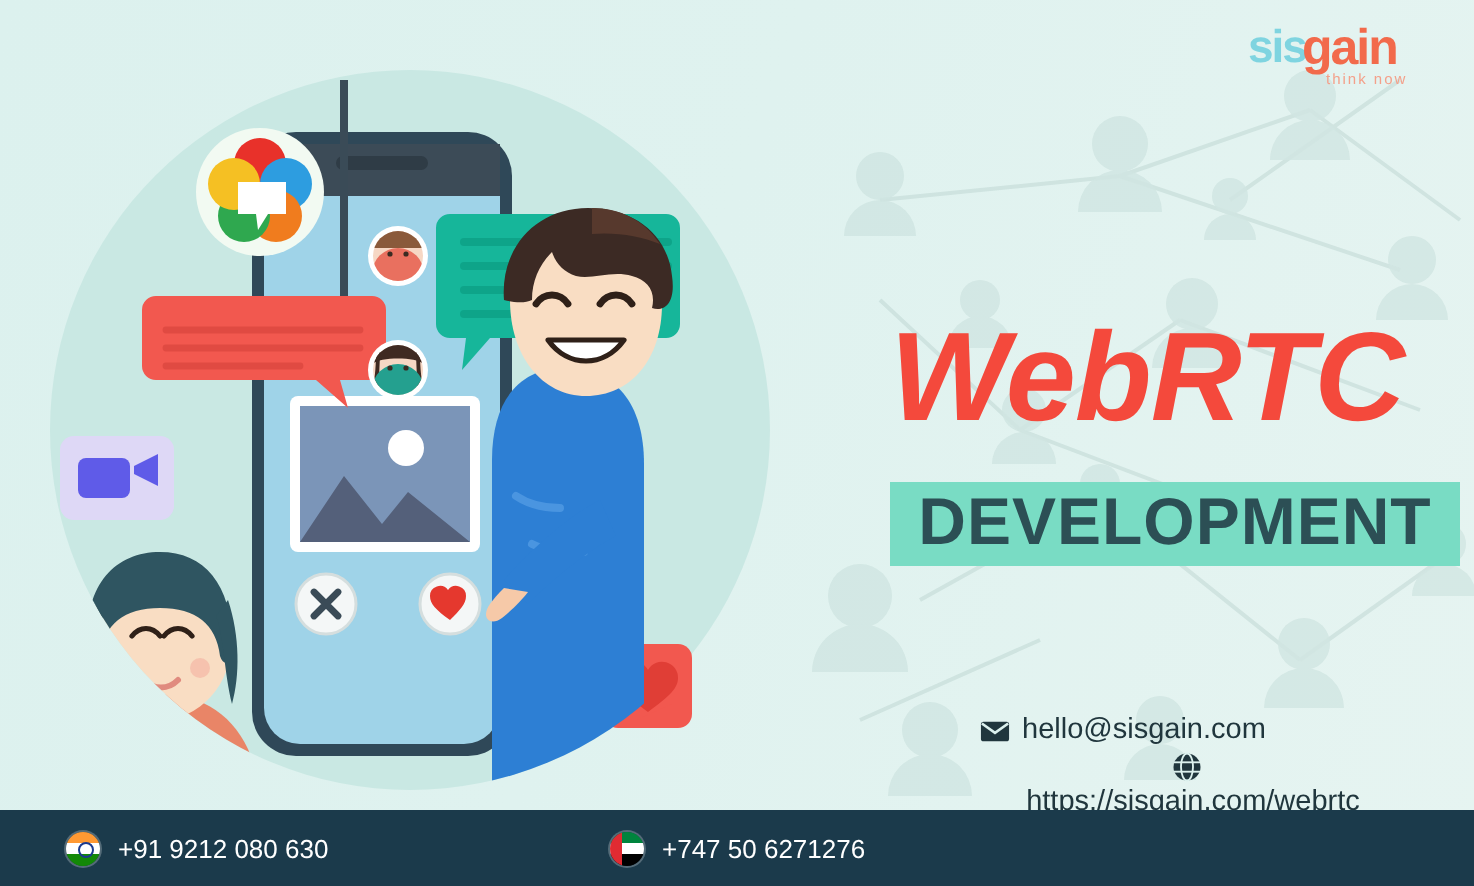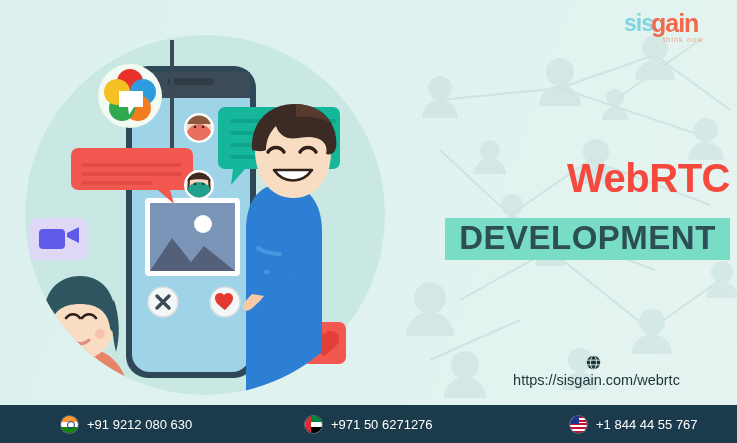--- a/index.html
+++ b/index.html
@@ -19,23 +19,24 @@
 
   
   .network { position:absolute; left:400px; top:0; width:337px; height:410px; opacity:.55; }
 
   
   .illus { position:absolute; left:0; top:0; width:420px; height:405px; }
 
   
   .headline { position:absolute; left:445px; top:158px; width:285px; }
   .h-main {
-    font-size:40px; font-weight:bold; color:#f4493c;
-    letter-spacing:-0.5px; line-height:1; text-align:right;
+    font-size:63px; font-weight:bold; color:#f4493c;
+    letter-spacing:-0.5px; line-height:1; text-align:left;
     font-family:"Liberation Sans", sans-serif;
+    font-style:italic;
   }
   .h-sub-band {
     margin-top:20px; background:#79dcc4; padding:3px 4px 4px;
     text-align:center;
   }
   .h-sub {
     font-size:33px; font-weight:bold; color:#2c4f55;
     letter-spacing:0.5px; line-height:1.05;
     font-family:"Liberation Sans", sans-serif;
   }
@@ -47,21 +48,21 @@
   .c-row.web   { padding-left:8px;flex-direction:column; }
   .c-ico { width:15px; height:15px; margin-right:6px; flex:0 0 auto; display:inline-flex; align-items:center; justify-content:center; }
 
   
   .bottombar {
     position:absolute; left:0; bottom:0; width:737px; height:38px;
     background:#1b3a4b; display:flex; align-items:center;
   }
   .phone { display:flex; align-items:center; color:#ffffff; font-size:13px; white-space:nowrap; }
   .phone .flag { width:17px; height:17px; border-radius:50%; margin-right:9px; flex:0 0 auto; overflow:hidden; position:relative; box-shadow:0 0 0 1px rgba(255,255,255,.25); }
-  .p1 { position:absolute; left:33px;margin-left:28px; }
+  .p1 { position:absolute; left:33px; }
   .p2 { position:absolute; left:305px; }
   .p3 { position:absolute; left:570px; }
 
   
   .fl-in { background:linear-gradient(#ff9933 0 33%, #ffffff 33% 66%, #138808 66% 100%); }
   .fl-in:after { content:""; position:absolute; left:50%; top:50%; width:6px; height:6px; margin:-3px 0 0 -3px; border:1.2px solid #1b3a8f; border-radius:50%; }
   .fl-ae { background:linear-gradient(#00843d 0 33%, #ffffff 33% 66%, #000000 66% 100%); }
   .fl-ae:after { content:""; position:absolute; left:0; top:0; width:6px; height:100%; background:#e02b32; }
   .fl-us { background:repeating-linear-gradient(#c8102e 0 2px, #ffffff 2px 3.7px); }
   .fl-us:after { content:""; position:absolute; left:0; top:0; width:9px; height:8px; background:#1b3a8f; }
@@ -284,20 +285,29 @@
     <span class="sr">gain</span>
 
   <div class="headline">
     <div class="h-main">WebRTC</div>
     <div class="h-sub-band">
       <div class="h-sub">DEVELOPMENT</div>
     </div>
   </div>
 
   <div class="contact">
+    <div class="c-row email">
+      <span class="c-ico">
+        <svg viewBox="0 0 16 16" width="15" height="15">
+            <rect x="0.5" y="3" width="15" height="10.5" rx="1.4" fill="#20363d"></rect>
+            <path d="M1 4l7 5 7-5" stroke="#dcf1ee" stroke-width="1.4" fill="none"></path>
+          </svg>
+      </span>
+      <span>hello@sisgain.com</span>
+    </div>
     <div class="c-row web">
       <span class="c-ico">
         <svg viewBox="0 0 16 16" width="15" height="15">
             <circle cx="8" cy="8" r="7.2" fill="#20363d"></circle>
             <g stroke="#dcf1ee" stroke-width="1" fill="none">
               <ellipse cx="8" cy="8" rx="3.2" ry="7.2"></ellipse>
               <line x1="1" y1="5.5" x2="15" y2="5.5"></line>
               <line x1="1" y1="10.5" x2="15" y2="10.5"></line>
             </g>
           </svg>
@@ -306,21 +316,17 @@
     </div>
   </div>
 
   <div class="bottombar">
     <div class="phone p1">
       <span class="flag fl-in"></span>
       <span>+91 9212 080 630</span>
     </div>
     <div class="phone p2">
       <span class="flag fl-ae"></span>
-      <span>+971 50 6271276</span>
-    </div>
-    <div class="phone p3">
-      <span class="flag fl-us"></span>
-      <span>+1 844 44 55 767</span>
+      <span>+747 50 6271276</span>
     </div>
   </div>
 
 </div>
 
 </body></html>

